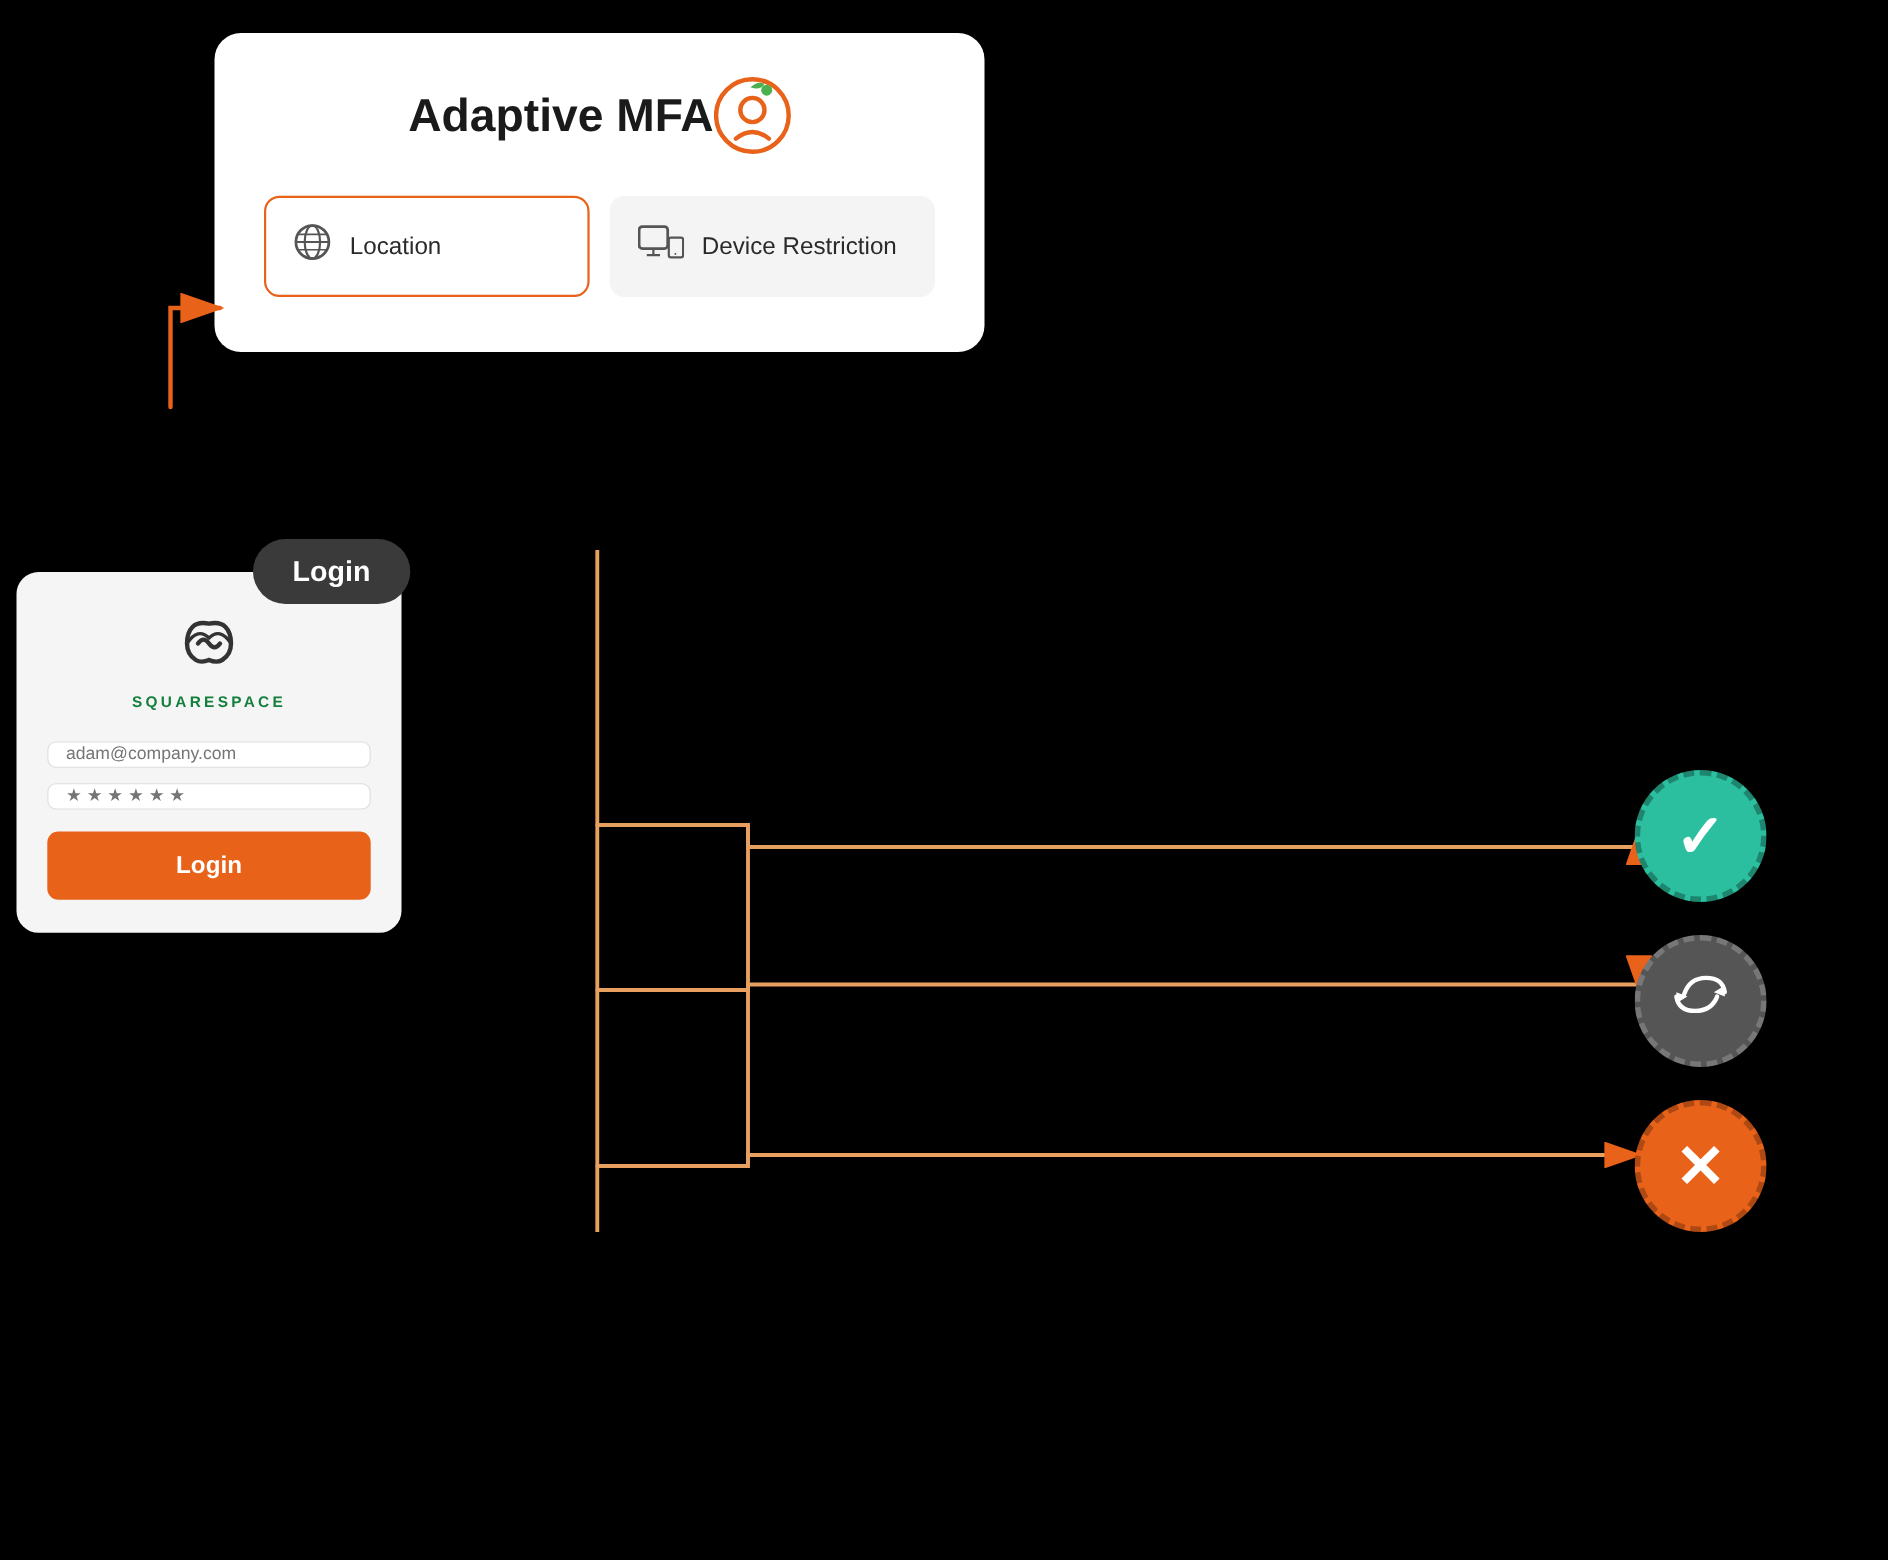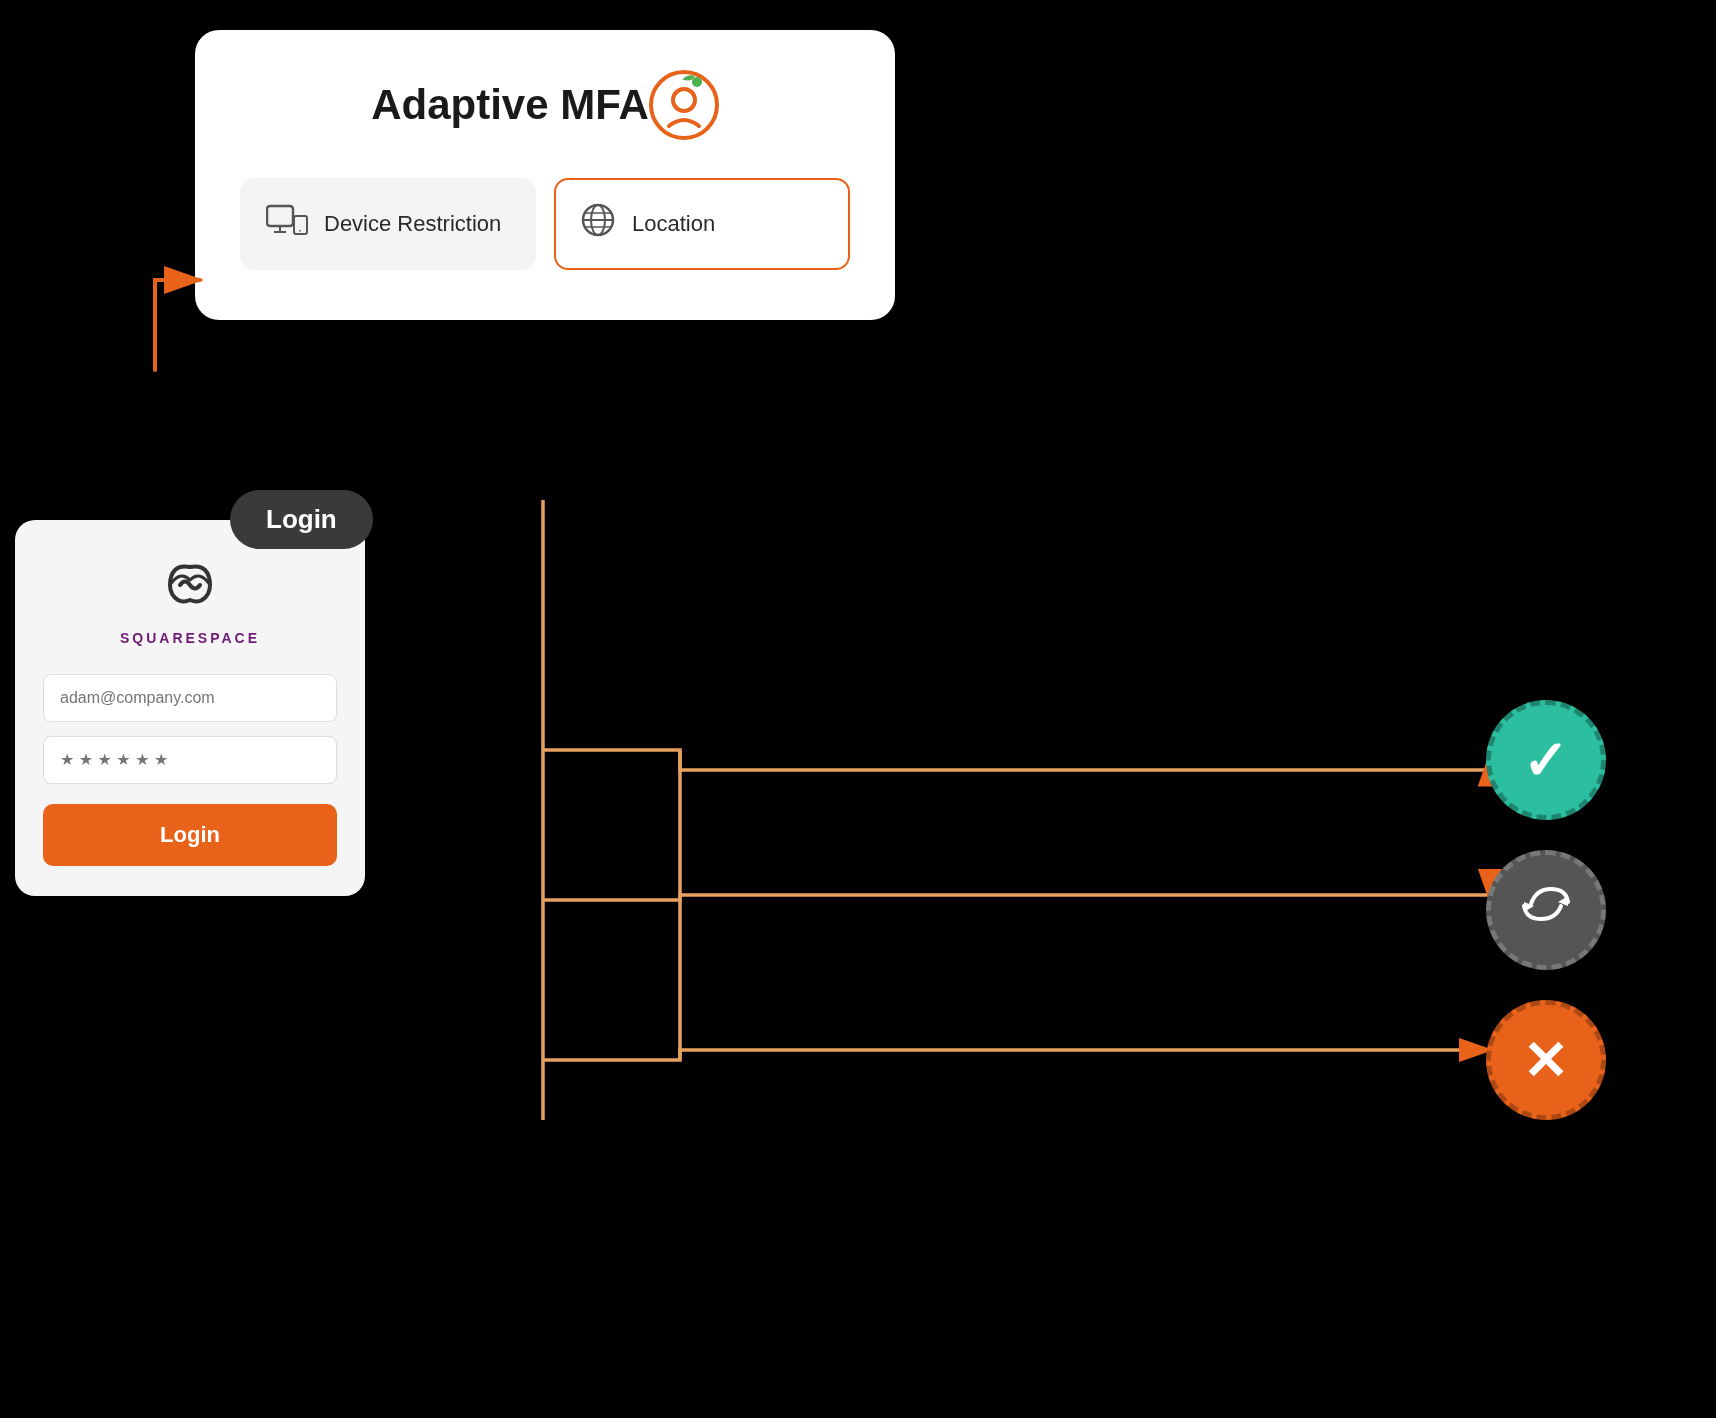--- a/index.html
+++ b/index.html
@@ -110,29 +110,29 @@
     .squarespace-icon {
       width: 80px;
       height: 70px;
       margin-bottom: 10px;
     }
 
     .squarespace-label {
       font-size: 14px;
       letter-spacing: 3px;
       font-weight: 700;
-      color: #701a75;
+      color: #15803d;
     }
 
     .login-input {
       width: 100%;
       background: #fff;
       border: 1.5px solid #ddd;
       border-radius: 8px;
-      padding: 14px 16px;
+      padding: 2px 16px;
       font-size: 16px;
       color: #666;
       margin-bottom: 14px;
     }
 
     .login-btn {
       width: 100%;
       background: #e8621a;
       color: #fff;
       border: none;
@@ -199,46 +199,46 @@
       <path d="M20 56 Q35 44 50 56" fill="none" stroke="#e8621a" stroke-width="4" stroke-linecap="round"></path>
 
       <path d="M54 18 Q62 10 70 14 Q66 22 54 18 Z" fill="#4caf50" transform="translate(-10, -5) scale(0.8)"></path>
       <circle cx="52" cy="16" r="5" fill="#4caf50" transform="translate(-4, -4)"></circle>
     </svg>
   </div>
 
   <div class="mfa-grid">
 
 
+
+    <div class="mfa-item active">
+      <span class="mfa-item-icon">
+        <svg width="36" height="36" viewBox="0 0 36 36" fill="none" xmlns="http://www.w3.org/2000/svg">
+          <circle cx="18" cy="18" r="15" stroke="#555" stroke-width="2.5" fill="none"></circle>
+          <ellipse cx="18" cy="18" rx="7" ry="15" stroke="#555" stroke-width="2" fill="none"></ellipse>
+          <line x1="3" y1="18" x2="33" y2="18" stroke="#555" stroke-width="2"></line>
+          <line x1="5" y1="11" x2="31" y2="11" stroke="#555" stroke-width="1.5"></line>
+          <line x1="5" y1="25" x2="31" y2="25" stroke="#555" stroke-width="1.5"></line>
+        </svg>
+      </span>
+      <span class="mfa-item-label">Location</span>
+    </div>
 
     <div class="mfa-item">
       <span class="mfa-item-icon">
         <svg width="42" height="36" viewBox="0 0 42 36" fill="none" xmlns="http://www.w3.org/2000/svg">
           <rect x="1" y="4" width="26" height="20" rx="3" stroke="#555" stroke-width="2.5" fill="none"></rect>
           <line x1="14" y1="24" x2="14" y2="30" stroke="#555" stroke-width="2"></line>
           <line x1="8" y1="30" x2="20" y2="30" stroke="#555" stroke-width="2"></line>
           <rect x="28" y="14" width="13" height="18" rx="2" stroke="#555" stroke-width="2" fill="none"></rect>
           <line x1="34" y1="28" x2="34" y2="29.5" stroke="#555" stroke-width="1.5"></line>
         </svg>
       </span>
       <span class="mfa-item-label">Device Restriction</span>
     </div>
-
-    <div class="mfa-item active">
-      <span class="mfa-item-icon">
-        <svg width="36" height="36" viewBox="0 0 36 36" fill="none" xmlns="http://www.w3.org/2000/svg">
-          <circle cx="18" cy="18" r="15" stroke="#555" stroke-width="2.5" fill="none"></circle>
-          <ellipse cx="18" cy="18" rx="7" ry="15" stroke="#555" stroke-width="2" fill="none"></ellipse>
-          <line x1="3" y1="18" x2="33" y2="18" stroke="#555" stroke-width="2"></line>
-          <line x1="5" y1="11" x2="31" y2="11" stroke="#555" stroke-width="1.5"></line>
-          <line x1="5" y1="25" x2="31" y2="25" stroke="#555" stroke-width="1.5"></line>
-        </svg>
-      </span>
-      <span class="mfa-item-label">Location</span>
-    </div>
   </div>
 </div>
 
 <div class="login-badge">
   <span>Login</span>
 </div>
 
 <div class="login-card">
   <div class="login-logo-area">
 

